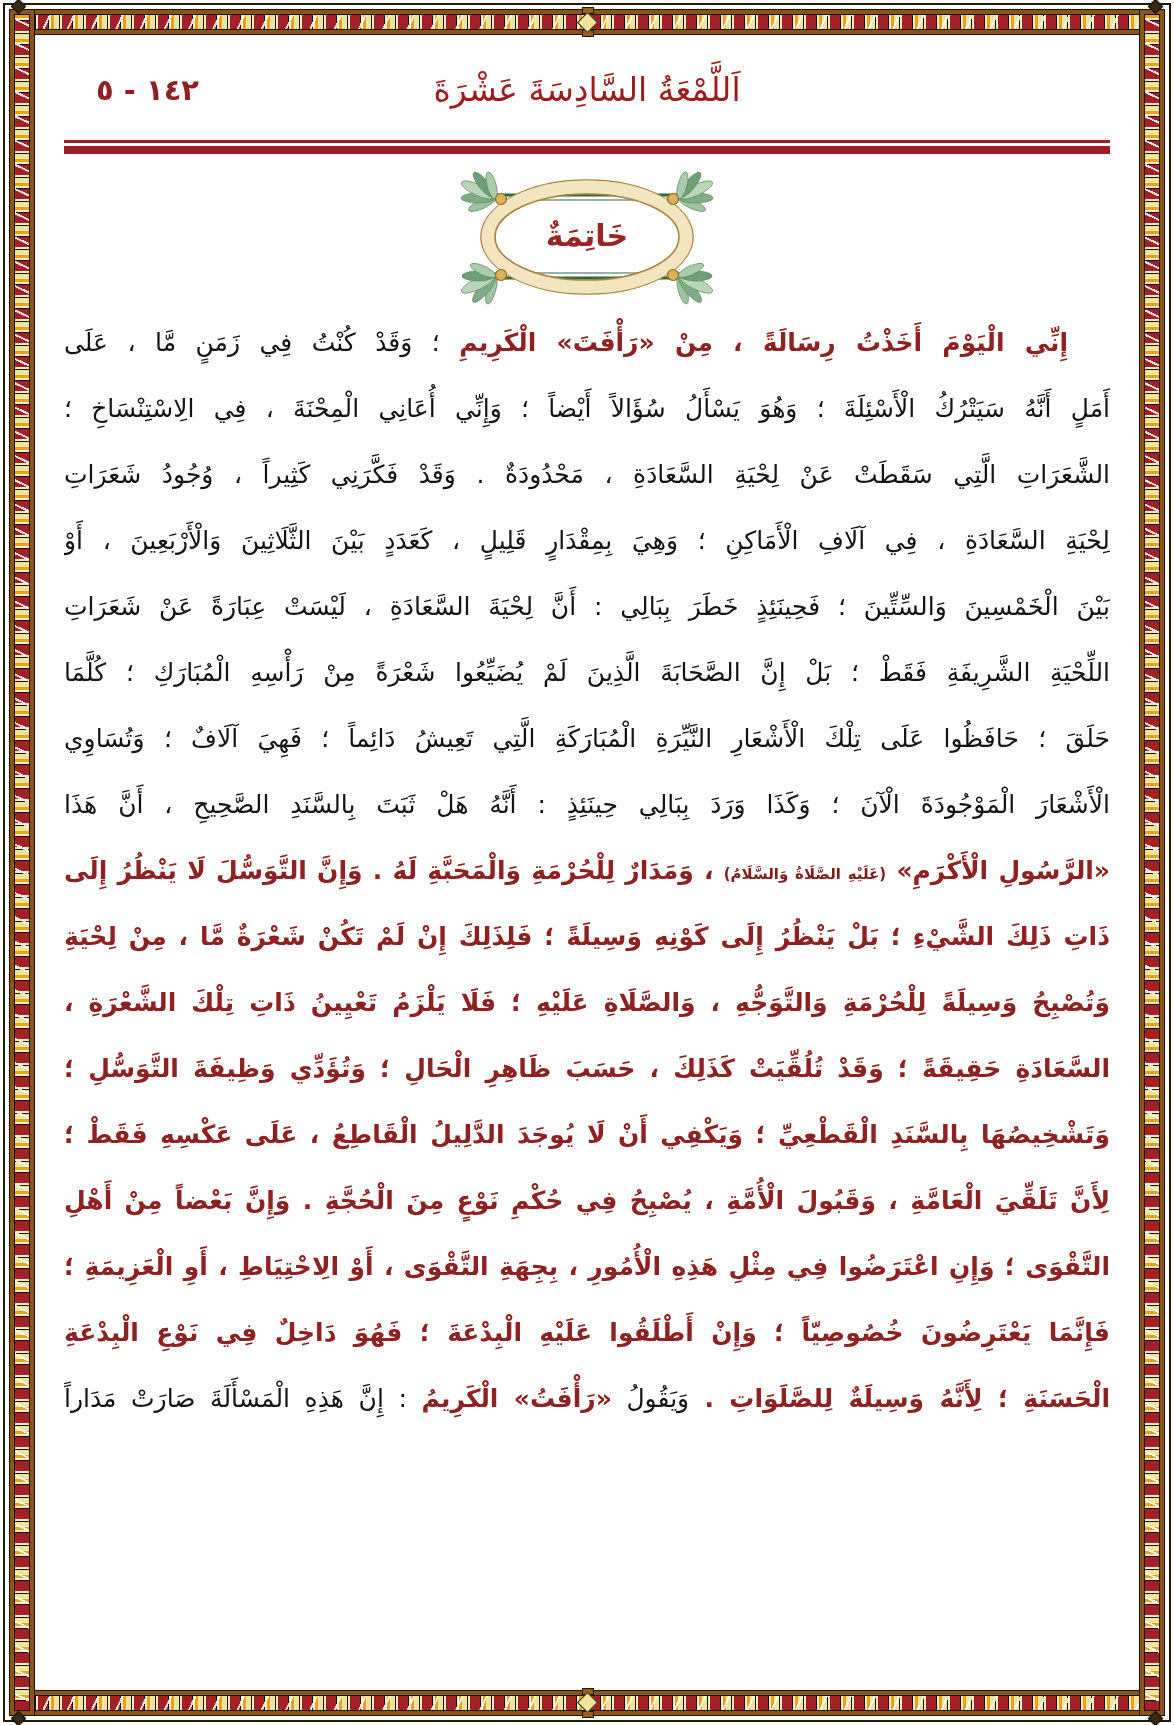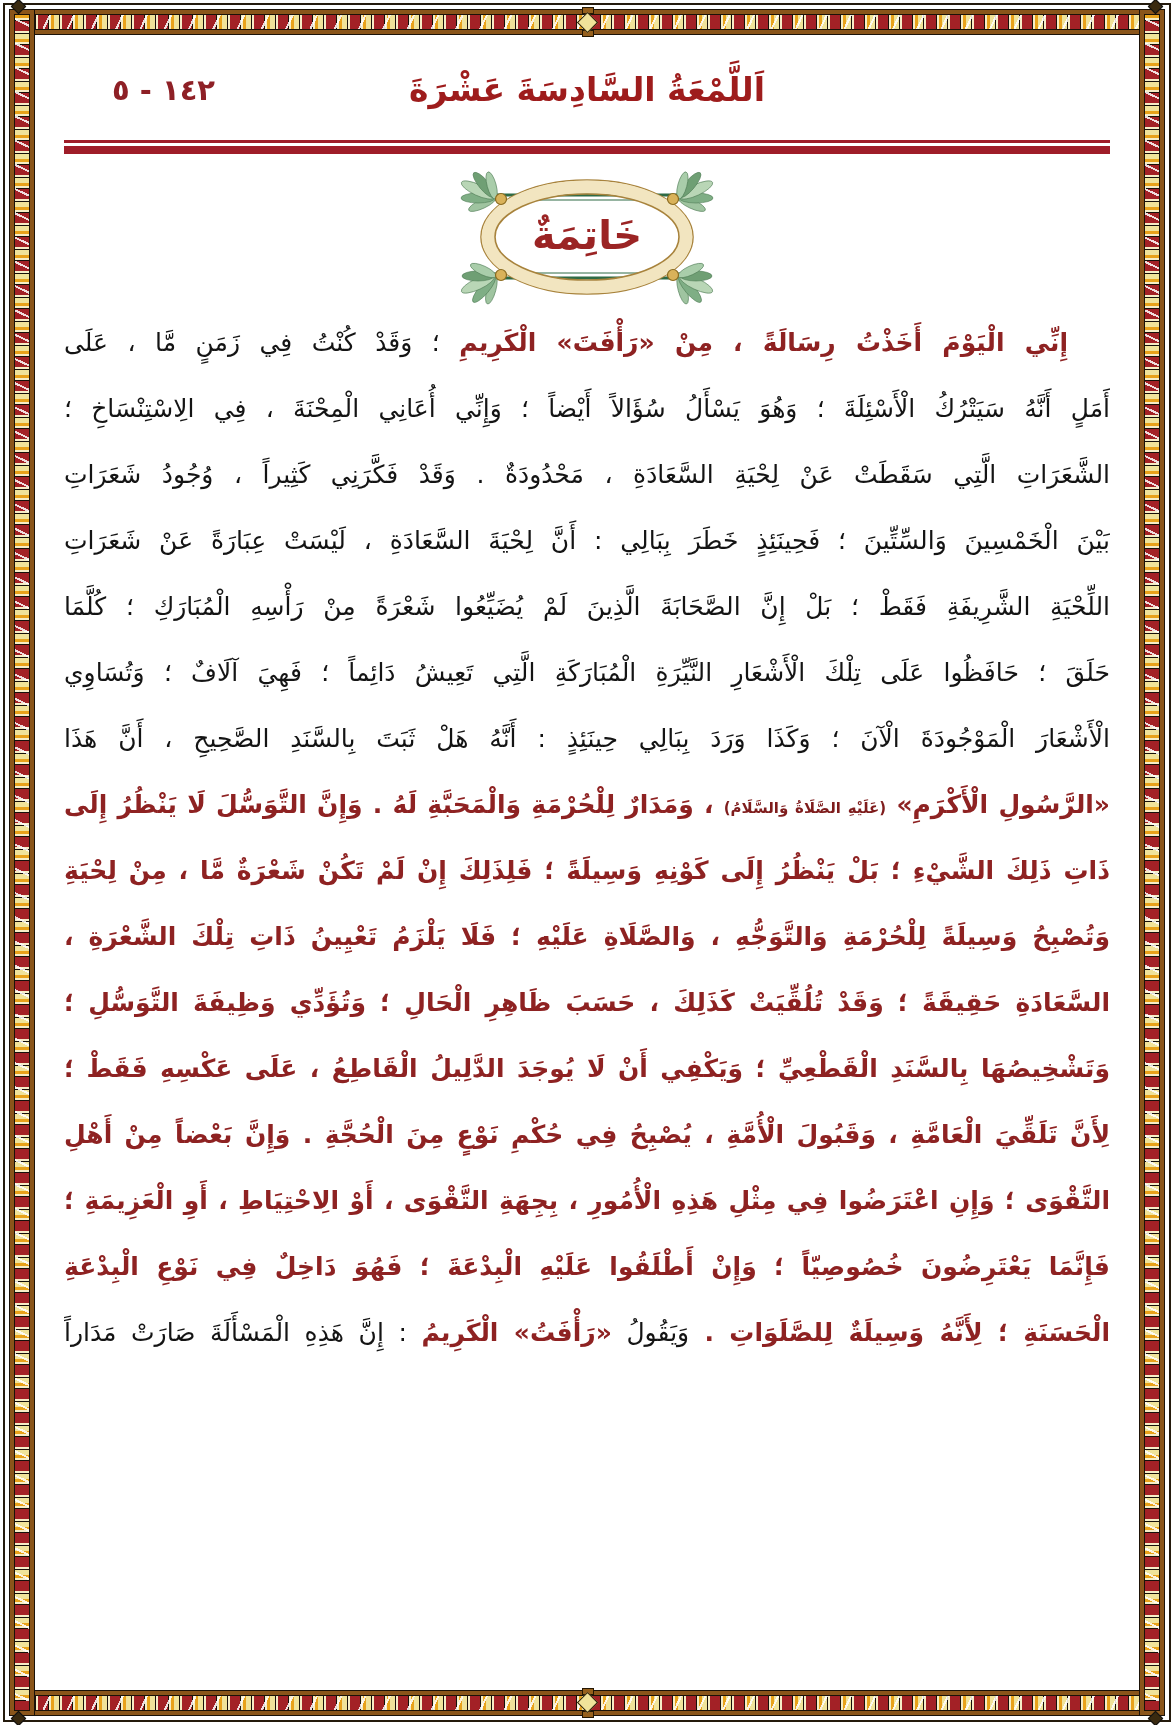--- a/index.html
+++ b/index.html
@@ -29,31 +29,31 @@
   .corner.tl{top:1px;left:13px;} .corner.tr{top:1px;right:13px;}
   .corner.bl{bottom:1px;left:13px;} .corner.br{bottom:1px;right:13px;}
   .cmark{position:absolute;left:580px;width:13px;height:13px;background:#f0e39a;border:1px solid #241703;transform:rotate(45deg);}
   .cmark.top{top:15px;} .cmark.bottom{bottom:15px;}
   .ctab{position:absolute;left:582px;width:10px;height:5px;background:#96601d;border:1px solid #241703;}
   .ctab.t1{top:7px;} .ctab.t2{top:30px;} .ctab.b1{bottom:7px;} .ctab.b2{bottom:30px;}
 
   
   .content{position:absolute;inset:34px;padding:24px 30px 0;box-sizing:border-box;direction:rtl;}
   .header{position:relative;height:64px;}
-  .title{height:64px;line-height:64px;text-align:center;font-size:33px;font-weight:bold;color:#9e1c1c;}
-  .page-number{position:absolute;top:0;left:48px;height:64px;line-height:64px;font-size:29px;font-weight:bold;color:#8e2026;direction:rtl;}
+  .title{height:64px;line-height:64px;text-align:center;font-size:33px;font-weight:normal;color:#9e1c1c;}
+  .page-number{position:absolute;top:0;left:32px;height:64px;line-height:64px;font-size:29px;font-weight:bold;color:#8e2026;direction:rtl;}
   .rule{margin-top:18px;}
   .rule-thin{height:3px;background:#9f1d29;}
   .rule-gap{height:3px;}
   .rule-thick{height:8px;background:#9f1d29;}
 
   .ornament{position:relative;margin:12px auto 0;width:340px;height:142px;}
   .ornament svg{display:block;}
   .ornament-label{position:absolute;inset:0;display:flex;align-items:center;justify-content:center;
-    font-size:40px;font-weight:bold;color:#9b2424;padding-bottom:4px;}
+    font-size:30px;font-weight:bold;color:#9b2424;padding-bottom:4px;}
 
   .body{margin-top:2px;}
   .line{height:66px;line-height:66px;font-size:25px;color:#141414;
     text-align:justify;text-align-last:justify;direction:rtl;white-space:normal;overflow:hidden;}
   .line.indent{padding-right:42px;}
   .seg-black{color:#141414;}
   .seg-red{color:#8e2222;font-weight:bold;}
   .seg-blacksmall{color:#7f1d1d;font-size:15px;font-weight:bold;}
 </style>
 </head>
@@ -119,20 +119,21 @@
       <circle cx="84" cy="109" r="5.5" fill="#d9b25a" stroke="#8a6a1f" stroke-width="1.2"></circle>
       <circle cx="256" cy="109" r="5.5" fill="#d9b25a" stroke="#8a6a1f" stroke-width="1.2"></circle>
     </svg>
     <div class="ornament-label">خَاتِمَةٌ</div>
   </div>
 
   <div class="body" id="body-text">
       <div class="line indent"><span class="seg-red">إِنِّي الْيَوْمَ أَخَذْتُ رِسَالَةً ، مِنْ «رَأْفَتَ» الْكَرِيمِ</span><span class="seg-black"> ؛ وَقَدْ كُنْتُ فِي زَمَنٍ مَّا ، عَلَى</span></div>
       <div class="line"><span class="seg-black">أَمَلٍ أَنَّهُ سَيَتْرُكُ الْأَسْئِلَةَ ؛ وَهُوَ يَسْأَلُ سُؤَالاً أَيْضاً ؛ وَإِنِّي أُعَانِي الْمِحْنَةَ ، فِي الِاسْتِنْسَاخِ ؛</span></div>
       <div class="line"><span class="seg-black">الشَّعَرَاتِ الَّتِي سَقَطَتْ عَنْ لِحْيَةِ السَّعَادَةِ ، مَحْدُودَةٌ . وَقَدْ فَكَّرَنِي كَثِيراً ، وُجُودُ شَعَرَاتِ</span></div>
+      <div class="line"><span class="seg-black">لِحْيَةِ السَّعَادَةِ ، فِي آلَافِ الْأَمَاكِنِ ؛ وَهِيَ بِمِقْدَارٍ قَلِيلٍ ، كَعَدَدٍ بَيْنَ الثَّلَاثِينَ وَالْأَرْبَعِينَ ، أَوْ</span></div>
       <div class="line"><span class="seg-black">بَيْنَ الْخَمْسِينَ وَالسِّتِّينَ ؛ فَحِينَئِذٍ خَطَرَ بِبَالِي : أَنَّ لِحْيَةَ السَّعَادَةِ ، لَيْسَتْ عِبَارَةً عَنْ شَعَرَاتِ</span></div>
       <div class="line"><span class="seg-black">اللِّحْيَةِ الشَّرِيفَةِ فَقَطْ ؛ بَلْ إِنَّ الصَّحَابَةَ الَّذِينَ لَمْ يُضَيِّعُوا شَعْرَةً مِنْ رَأْسِهِ الْمُبَارَكِ ؛ كُلَّمَا</span></div>
       <div class="line"><span class="seg-black">حَلَقَ ؛ حَافَظُوا عَلَى تِلْكَ الْأَشْعَارِ النَّيِّرَةِ الْمُبَارَكَةِ الَّتِي تَعِيشُ دَائِماً ؛ فَهِيَ آلَافٌ ؛ وَتُسَاوِي</span></div>
       <div class="line"><span class="seg-black">الْأَشْعَارَ الْمَوْجُودَةَ الْآنَ ؛ وَكَذَا وَرَدَ بِبَالِي حِينَئِذٍ : أَنَّهُ هَلْ ثَبَتَ بِالسَّنَدِ الصَّحِيحِ ، أَنَّ هَذَا</span></div>
       <div class="line"><span class="seg-red">«الرَّسُولِ الْأَكْرَمِ» </span><span class="seg-blacksmall">(عَلَيْهِ الصَّلَاةُ وَالسَّلَامُ)</span><span class="seg-red"> ، وَمَدَارٌ لِلْحُرْمَةِ وَالْمَحَبَّةِ لَهُ . وَإِنَّ التَّوَسُّلَ لَا يَنْظُرُ إِلَى</span></div>
       <div class="line"><span class="seg-red">ذَاتِ ذَلِكَ الشَّيْءِ ؛ بَلْ يَنْظُرُ إِلَى كَوْنِهِ وَسِيلَةً ؛ فَلِذَلِكَ إِنْ لَمْ تَكُنْ شَعْرَةٌ مَّا ، مِنْ لِحْيَةِ</span></div>
       <div class="line"><span class="seg-red">وَتُصْبِحُ وَسِيلَةً لِلْحُرْمَةِ وَالتَّوَجُّهِ ، وَالصَّلَاةِ عَلَيْهِ ؛ فَلَا يَلْزَمُ تَعْيِينُ ذَاتِ تِلْكَ الشَّعْرَةِ ،</span></div>
       <div class="line"><span class="seg-red">السَّعَادَةِ حَقِيقَةً ؛ وَقَدْ تُلُقِّيَتْ كَذَلِكَ ، حَسَبَ ظَاهِرِ الْحَالِ ؛ وَتُؤَدِّي وَظِيفَةَ التَّوَسُّلِ ؛</span></div>
       <div class="line"><span class="seg-red">وَتَشْخِيصُهَا بِالسَّنَدِ الْقَطْعِيِّ ؛ وَيَكْفِي أَنْ لَا يُوجَدَ الدَّلِيلُ الْقَاطِعُ ، عَلَى عَكْسِهِ فَقَطْ ؛</span></div>
       <div class="line"><span class="seg-red">لِأَنَّ تَلَقِّيَ الْعَامَّةِ ، وَقَبُولَ الْأُمَّةِ ، يُصْبِحُ فِي حُكْمِ نَوْعٍ مِنَ الْحُجَّةِ . وَإِنَّ بَعْضاً مِنْ أَهْلِ</span></div>

